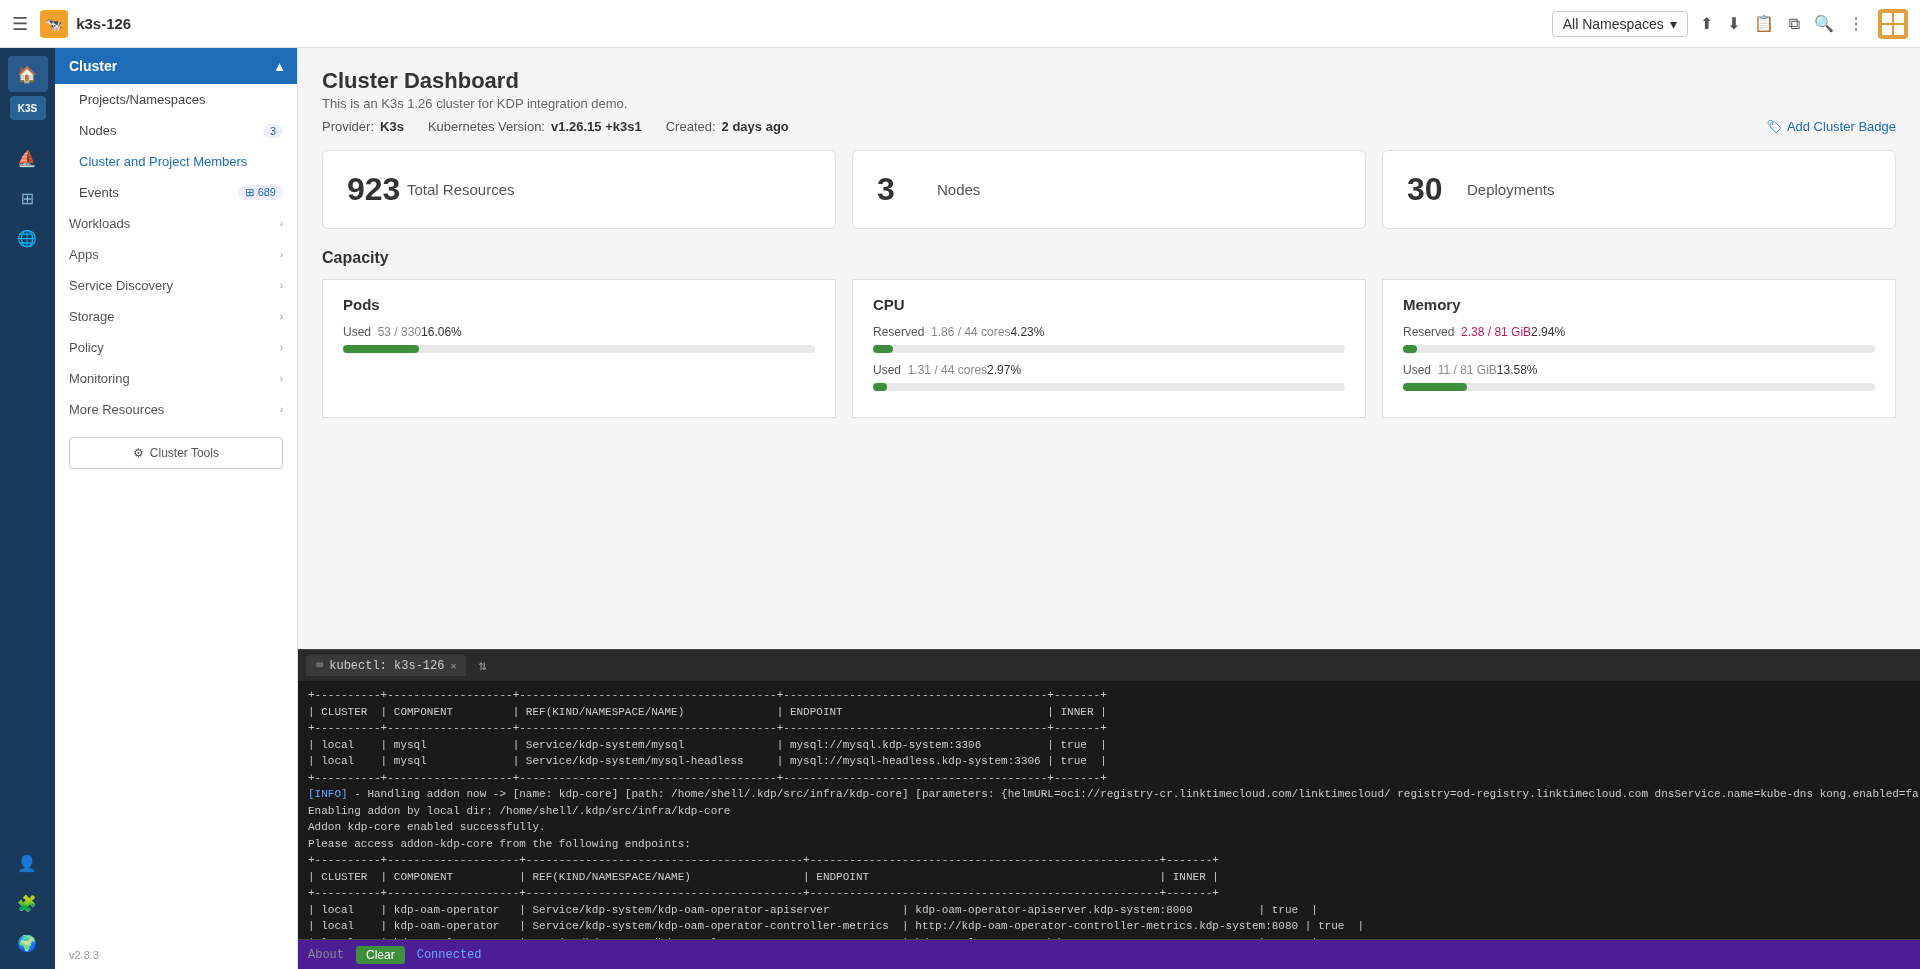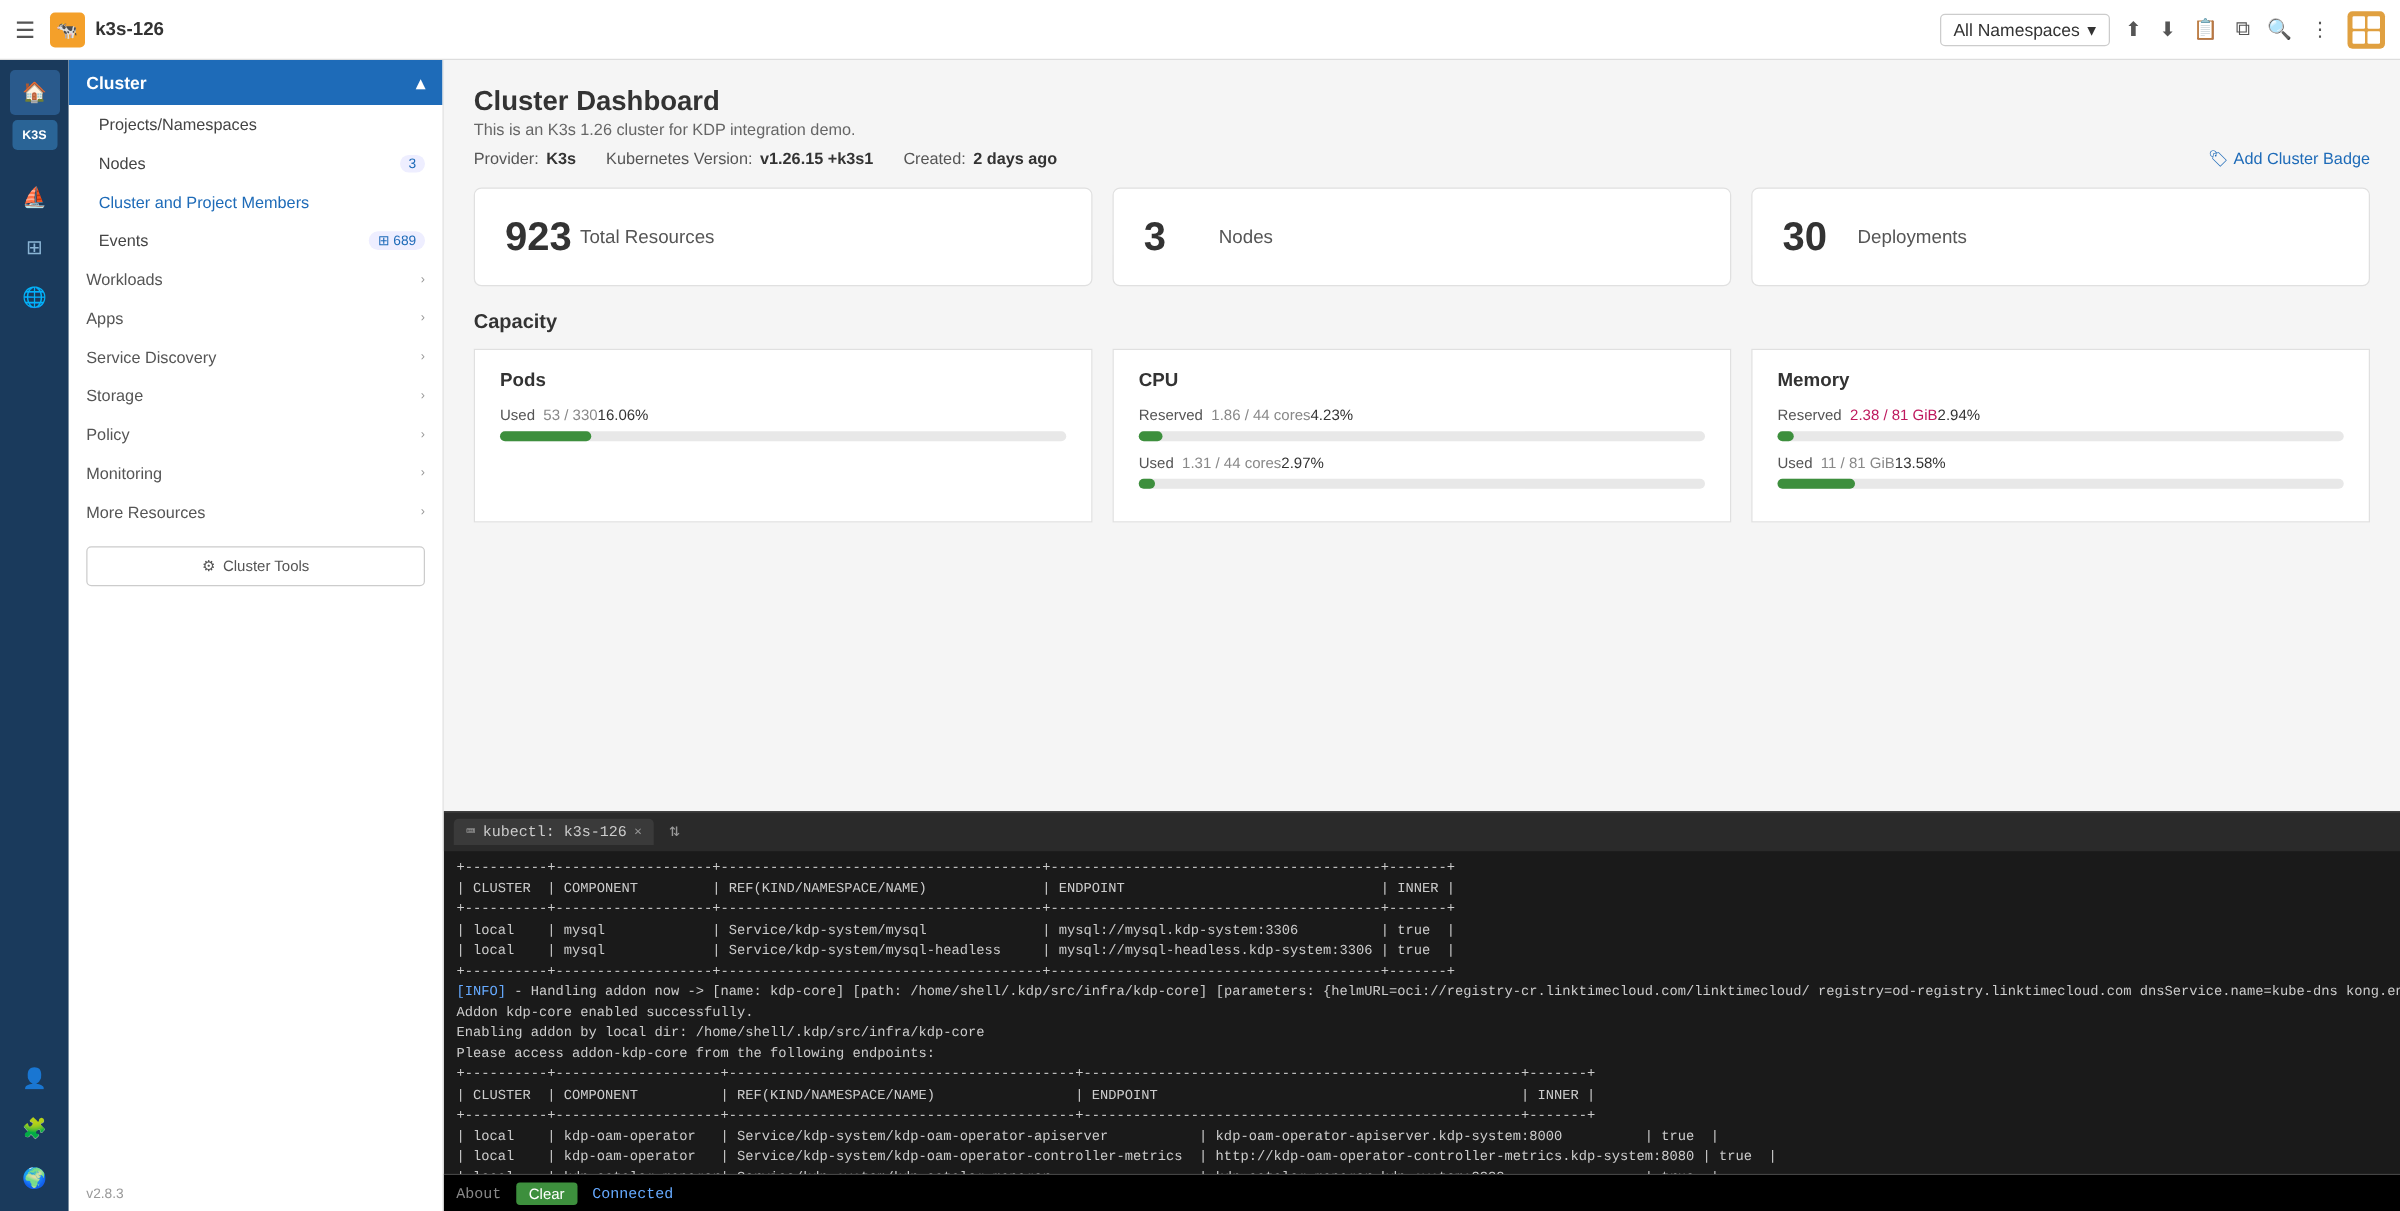--- a/index.html
+++ b/index.html
@@ -20,21 +20,21 @@
     
     .main-layout { display: flex; flex: 1; overflow: hidden; }
 
     
     .icon-rail { width: 55px; background: #1a3a5c; display: flex; flex-direction: column; align-items: center; padding: 8px 0; gap: 4px; flex-shrink: 0; }
     .rail-item { width: 40px; height: 36px; display: flex; align-items: center; justify-content: center; color: #8ab4d4; cursor: pointer; border-radius: 4px; font-size: 16px; }
     .rail-item.active { background: #2a5a8c; color: #fff; }
     .rail-item-k3s { background: #2a6496; color: #fff; border-radius: 4px; font-size: 10px; font-weight: bold; padding: 2px 4px; width: 36px; height: 24px; display: flex; align-items: center; justify-content: center; }
 
     
-    .sidebar { width: 300px; background: #fff; border-right: 1px solid #e0e0e0; overflow-y: auto; flex-shrink: 0; display: flex; flex-direction: column; }
+    .sidebar { width: 243px; background: #fff; border-right: 1px solid #e0e0e0; overflow-y: auto; flex-shrink: 0; display: flex; flex-direction: column; }
     .sidebar-cluster-header { background: #1e6bb8; color: #fff; padding: 10px 14px; display: flex; justify-content: space-between; align-items: center; font-weight: 600; font-size: 14px; cursor: pointer; }
     .sidebar-item { padding: 8px 14px 8px 24px; cursor: pointer; color: #444; display: flex; justify-content: space-between; align-items: center; font-size: 13px; }
     .sidebar-item.active { color: #1e6bb8; font-weight: 500; }
     .sidebar-badge { background: #eef; color: #1e6bb8; border-radius: 10px; padding: 1px 7px; font-size: 11px; }
     .sidebar-section { padding: 8px 14px; color: #555; display: flex; justify-content: space-between; align-items: center; cursor: pointer; font-size: 13px; }
     .sidebar-section .arrow { color: #999; font-size: 10px; }
     .sidebar-tools { margin: 12px 14px; border: 1px solid #ccc; border-radius: 4px; padding: 8px 12px; cursor: pointer; color: #555; font-size: 12px; display: flex; align-items: center; gap: 6px; justify-content: center; }
     .sidebar-version { padding: 8px 14px; font-size: 11px; color: #999; margin-top: auto; }
 
     
@@ -71,21 +71,21 @@
     .terminal-tab-bar { background: #2a2a2a; display: flex; align-items: center; padding: 0 8px; height: 32px; border-top: 1px solid #444; gap: 8px; }
     .terminal-tab { display: flex; align-items: center; gap: 6px; background: #3a3a3a; color: #ccc; padding: 3px 10px; border-radius: 4px 4px 0 0; font-size: 12px; cursor: pointer; }
     .terminal-tab-close { color: #999; cursor: pointer; font-size: 10px; }
     .terminal-expand { color: #999; cursor: pointer; font-size: 14px; margin-left: 4px; }
     .terminal-content { flex: 1; overflow-y: auto; padding: 6px 10px; }
     .terminal-line { white-space: pre; line-height: 1.5; }
     .terminal-table { font-family: 'Courier New', monospace; font-size: 11px; color: #ccc; line-height: 1.5; }
     .terminal-info { color: #6af; }
 
     
-    .terminal-footer { background: #000000; display: flex; align-items: center; padding: 4px 10px; gap: 12px; height: 30px; border-top: 1px solid #444; }
+    .terminal-footer { background: #4c1d95; display: flex; align-items: center; padding: 4px 10px; gap: 12px; height: 30px; border-top: 1px solid #444; }
     .terminal-clear-btn { background: #3d8f3d; color: #fff; border: none; border-radius: 3px; padding: 2px 10px; font-size: 12px; cursor: pointer; }
     .terminal-connected { color: #6af; font-size: 12px; }
     .terminal-about { color: #888; font-size: 12px; cursor: pointer; }
 
     
     ::-webkit-scrollbar { width: 6px; height: 6px; }
     ::-webkit-scrollbar-track { background: #f0f0f0; }
     ::-webkit-scrollbar-thumb { background: #bbb; border-radius: 3px; }
   </style>
 </head>
@@ -293,22 +293,22 @@
       </div>
       <div class="terminal-content">
         <div class="terminal-table">
           <div class="terminal-line">+----------+-------------------+---------------------------------------+----------------------------------------+-------+</div>
           <div class="terminal-line">| CLUSTER  | COMPONENT         | REF(KIND/NAMESPACE/NAME)              | ENDPOINT                               | INNER |</div>
           <div class="terminal-line">+----------+-------------------+---------------------------------------+----------------------------------------+-------+</div>
           <div class="terminal-line">| local    | mysql             | Service/kdp-system/mysql              | mysql://mysql.kdp-system:3306          | true  |</div>
           <div class="terminal-line">| local    | mysql             | Service/kdp-system/mysql-headless     | mysql://mysql-headless.kdp-system:3306 | true  |</div>
           <div class="terminal-line">+----------+-------------------+---------------------------------------+----------------------------------------+-------+</div>
           <div class="terminal-line"><span class="terminal-info">[INFO]</span> - Handling addon now -&gt; [name: kdp-core] [path: /home/shell/.kdp/src/infra/kdp-core] [parameters: {helmURL=oci://registry-cr.linktimecloud.com/linktimecloud/ registry=od-registry.linktimecloud.com dnsService.name=kube-dns kong.enabled=false ingress.class=traefik prometheusCRD.enabled=false prometheusAgent.enabled=false prometheus.externalUrl=http://rancher-monitoring-prometheus.cattle-monitoring-system.svc:9090}]</div>
+          <div class="terminal-line">Enabling addon by local dir: /home/shell/.kdp/src/infra/kdp-core</div>
           <div class="terminal-line">Addon kdp-core enabled successfully.</div>
-          <div class="terminal-line">Enabling addon by local dir: /home/shell/.kdp/src/infra/kdp-core</div>
           <div class="terminal-line">Please access addon-kdp-core from the following endpoints:</div>
           <div class="terminal-line">+----------+--------------------+------------------------------------------+-----------------------------------------------------+-------+</div>
           <div class="terminal-line">| CLUSTER  | COMPONENT          | REF(KIND/NAMESPACE/NAME)                 | ENDPOINT                                            | INNER |</div>
           <div class="terminal-line">+----------+--------------------+------------------------------------------+-----------------------------------------------------+-------+</div>
           <div class="terminal-line">| local    | kdp-oam-operator   | Service/kdp-system/kdp-oam-operator-apiserver           | kdp-oam-operator-apiserver.kdp-system:8000          | true  |</div>
           <div class="terminal-line">| local    | kdp-oam-operator   | Service/kdp-system/kdp-oam-operator-controller-metrics  | http://kdp-oam-operator-controller-metrics.kdp-system:8080 | true  |</div>
           <div class="terminal-line">| local    | kdp-catalog-manager| Service/kdp-system/kdp-catalog-manager                  | kdp-catalog-manager.kdp-system:8888                 | true  |</div>
 
         </div>
       </div>

